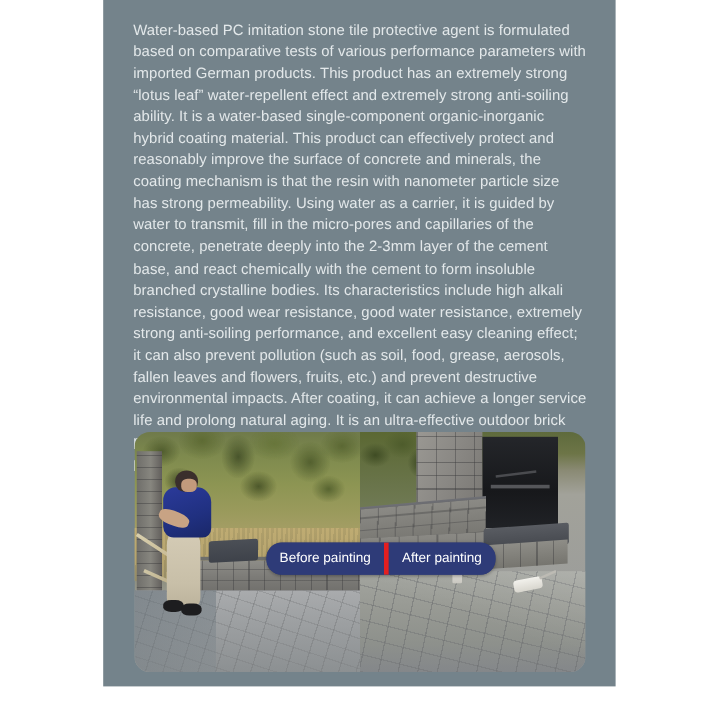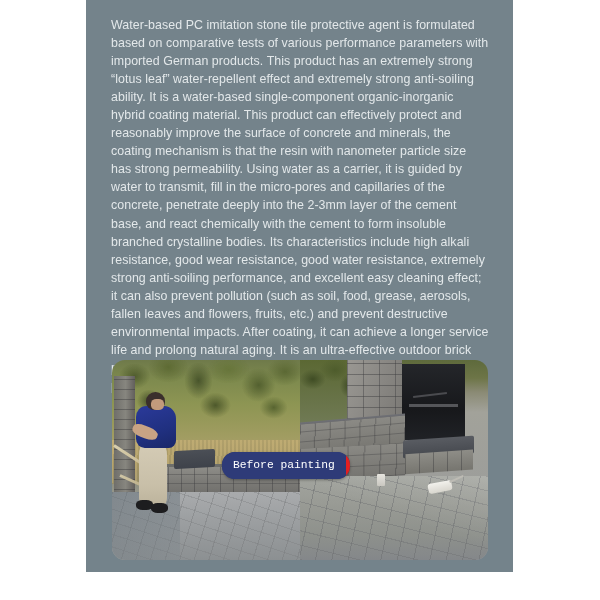--- a/index.html
+++ b/index.html
@@ -303,21 +303,20 @@
   .pill-label {
     display: flex;
     align-items: center;
     justify-content: center;
     color: #ffffff;
     font-size: 11.3px;
     line-height: 1;
     padding: 12px 11px;
     background: #2e3b78;
     white-space: nowrap;
-    font-family: Liberation Mono, monospace;
   }
   #pill-divider {
     width: 4px;
     background: #e41f20;
     flex: 0 0 4px;
   }
 </style>
 </head>
 <body>
 
@@ -369,15 +368,16 @@
       <div class="q-bucket"></div>
       <div class="q-roller"></div>
       <div class="q-roller-h"></div>
     </div>
 
   </div>
 
   <div id="compare-pill">
     <div class="pill-label">Before painting</div>
     <div id="pill-divider"></div>
+    <div class="pill-label">After painting</div>
   </div>
 
 </div>
 
 </body></html>

